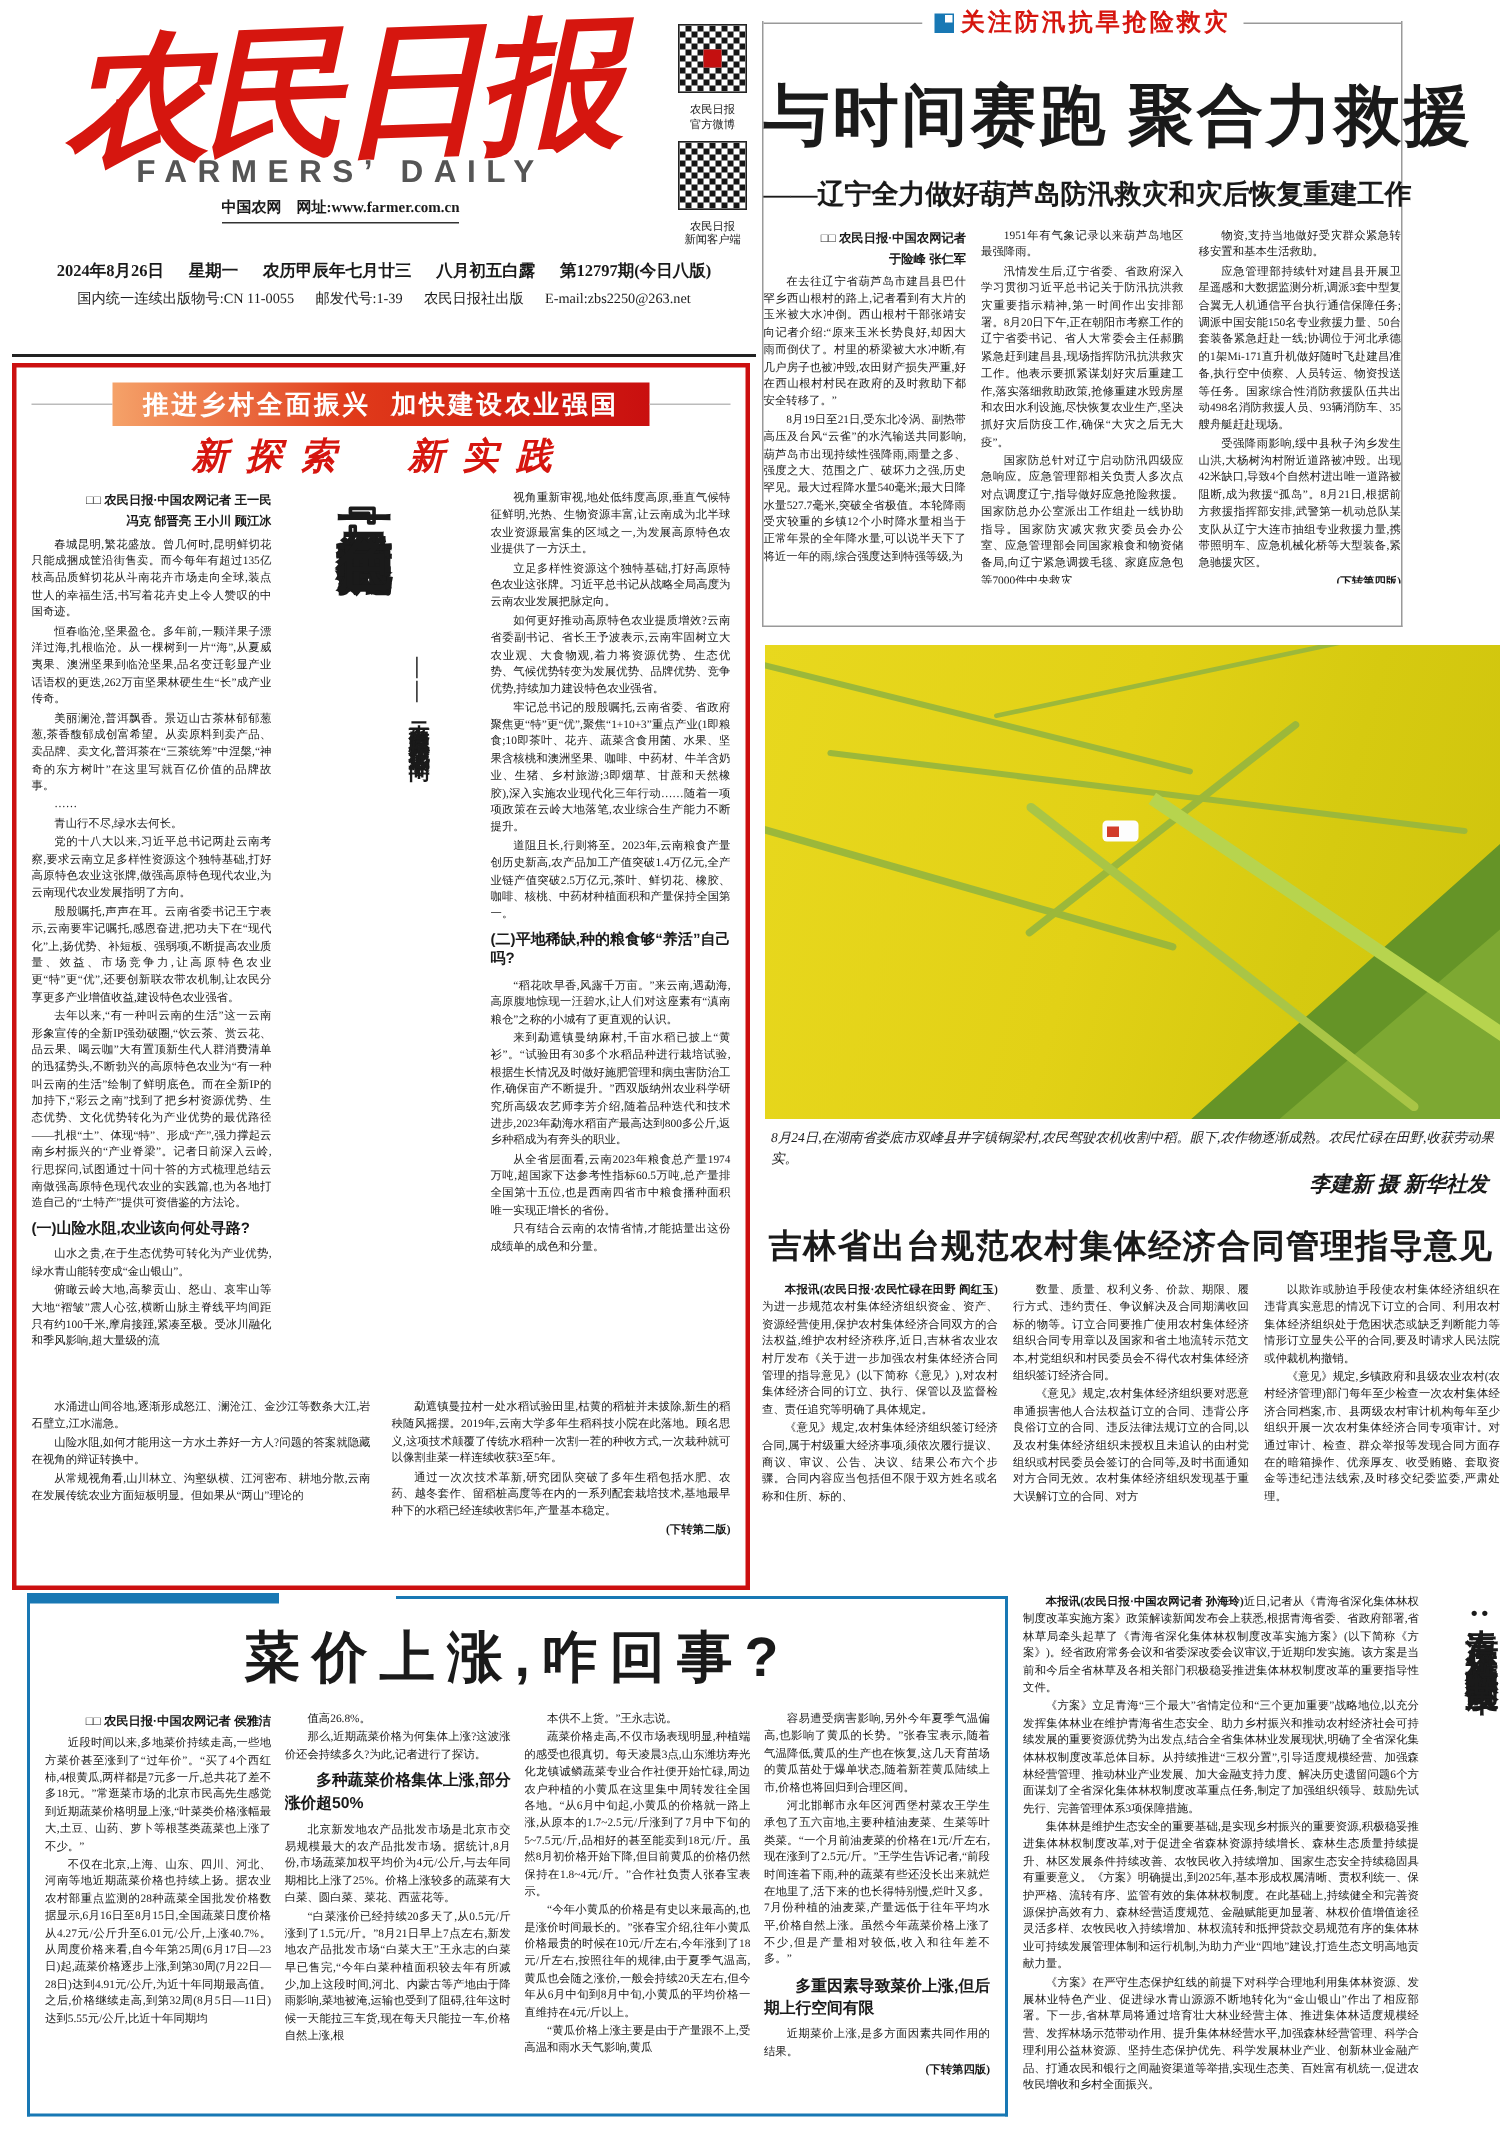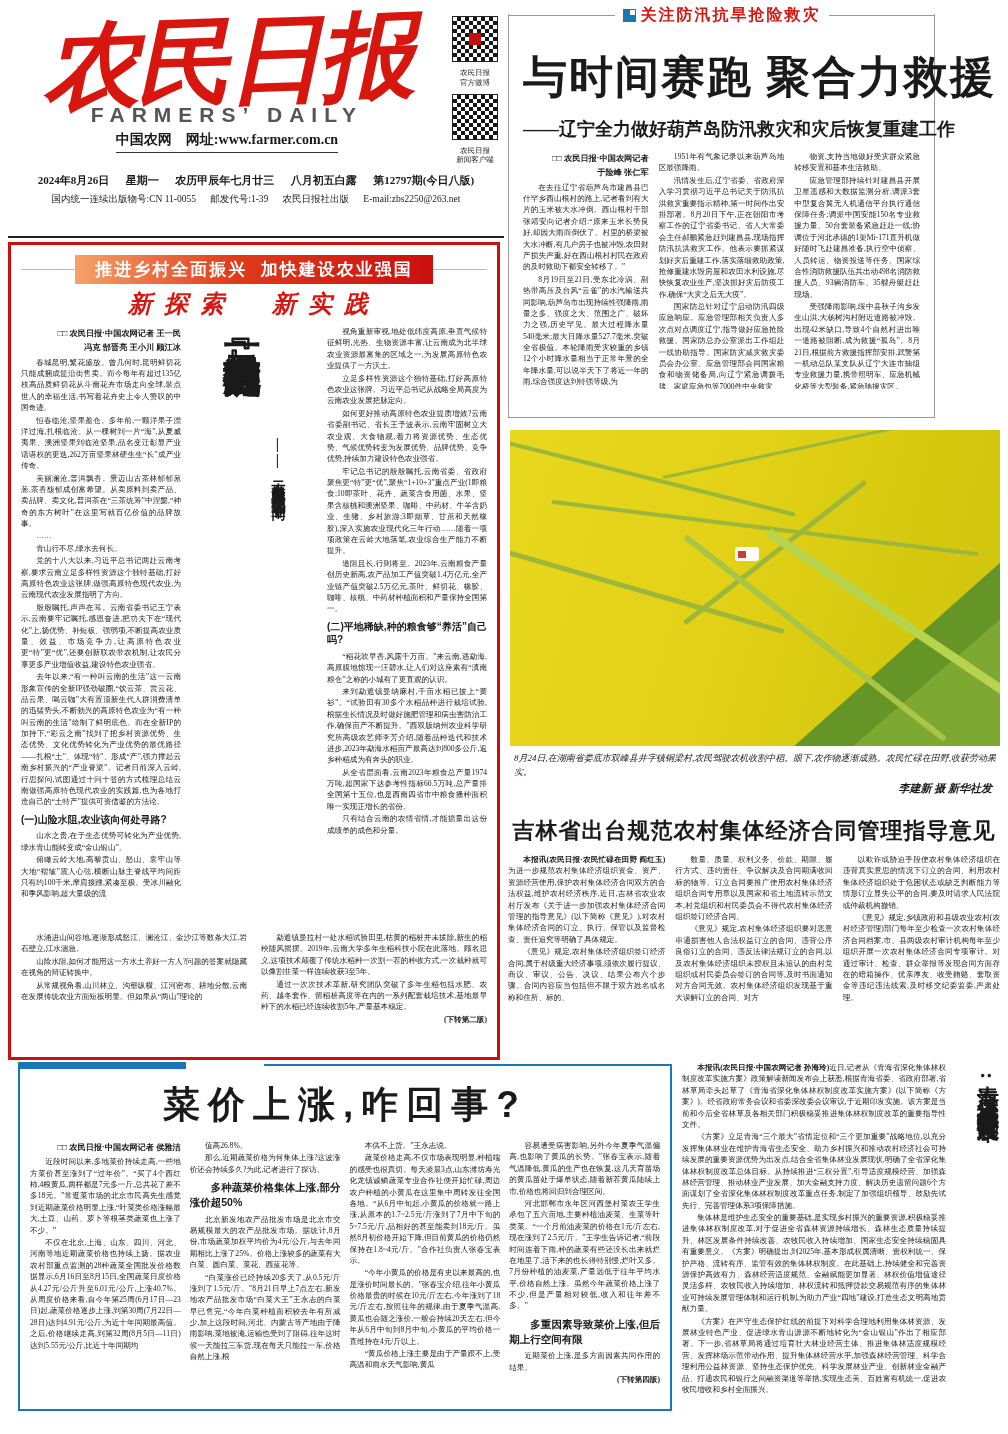--- a/index.html
+++ b/index.html
@@ -14,31 +14,31 @@
   .it-lead b{font-weight:800;}
   .cols{display:flex;gap:10px;overflow:hidden;}
   .col{flex:1;overflow:hidden;}
   
   .masthead{position:absolute;left:8px;top:4px;width:496px;height:232px;border-bottom:2px solid #222;}
   .mh-top{display:flex;}
   .mh-titleblock{flex:1;text-align:center;}
   .mh-title{font-size:96px;line-height:1.2;font-weight:900;font-style:italic;color:#d6160f;
             letter-spacing:-4px;transform:rotate(-2deg);white-space:nowrap;}
   .mh-en{font-size:21px;font-weight:700;color:#555;letter-spacing:7px;font-family:"Liberation Sans",sans-serif;margin-top:-16px;}
-  .mh-site{font-size:14px;font-weight:700;margin-top:4px;padding-bottom:3px;border-bottom:1.5px solid #333;display:inline-block;white-space:pre;}
+  .mh-site{font-size:10px;font-weight:700;margin-top:4px;padding-bottom:3px;border-bottom:1.5px solid #333;display:inline-block;white-space:pre;}
   .qrcol{width:58px;padding-top:12px;display:flex;flex-direction:column;align-items:center;gap:6px;}
   .qr{width:44px;height:44px;border:1px solid #222;position:relative;
       background:repeating-conic-gradient(#161616 0% 25%,#fff 0% 50%) 0 0/8px 8px;}
   .qr.red::after{content:"";position:absolute;left:16px;top:16px;width:12px;height:12px;background:#c41010;}
   .qrlabel{font-size:7.5px;text-align:center;line-height:1.3;font-family:"Liberation Sans",sans-serif;}
   .mh-date{font-size:11px;font-weight:700;white-space:pre;text-align:center;margin-top:8px;}
   .mh-pub{font-size:9.5px;white-space:pre;text-align:center;margin-top:5px;padding-bottom:6px;}
   
   .flood{position:absolute;left:508px;top:14px;width:427px;height:404px;border:1px solid #999;border-top:none;
-         padding:20px 14px 8px;box-sizing:border-box;}
+         padding:20px 0 8px;box-sizing:border-box;}
   .flood-tag{position:absolute;top:-9px;left:0;right:0;display:flex;align-items:center;}
   .flood-tag .hline{flex:1;height:1px;background:#999;}
   .flood-tag .lbl{display:flex;align-items:center;gap:5px;padding:0 8px;background:#fff;}
   .flag{width:13px;height:13px;background:#1878b4;position:relative;}
   .flag::after{content:"";position:absolute;right:1px;top:1px;width:5px;height:5px;background:#fff;}
   .flood-tag .txt{color:#d6160f;font-size:16px;font-weight:800;font-family:"Liberation Sans",sans-serif;letter-spacing:2px;}
   .flood-hl{font-size:44px;font-weight:900;letter-spacing:2px;text-align:center;margin-top:14px;white-space:nowrap;}
   .flood-sub{font-size:18px;font-weight:600;text-align:center;margin-top:10px;margin-bottom:10px;white-space:nowrap;}
   .flood-cols{height:238px;}
   
@@ -71,21 +71,21 @@
   .fl5{top:205px;left:140px;width:330px;height:6px;transform:rotate(38deg);background:#a9c546;}
   .fl6{top:20px;left:150px;width:250px;height:3px;transform:rotate(-12deg);}
   .darkfield{position:absolute;inset:0;background:#659427;
              clip-path:polygon(58% 100%,100% 42%,100% 100%,40% 100%);}
   .darkfield2{position:absolute;inset:0;background:#7da832;
              clip-path:polygon(70% 100%,100% 60%,100% 100%);}
   .road{position:absolute;top:190px;left:230px;width:330px;height:9px;background:#b7d44e;transform:rotate(34deg);}
   .harvester{position:absolute;left:46%;top:37%;width:24px;height:14px;background:#fdfdfd;border-radius:3px;}
   .harvester::after{content:"";position:absolute;left:3px;top:4px;width:8px;height:7px;background:#d23c2a;}
   .caption{font-size:9px;font-style:italic;line-height:1.5;padding:6px 4px 0;text-align:justify;}
-  .credit{font-size:11px;font-weight:700;font-style:italic;text-align:right;padding:2px 8px 0;}
+  .credit{font-size:14px;font-weight:700;font-style:italic;text-align:right;padding:2px 8px 0;}
   
   .jilin{position:absolute;left:508px;top:816px;width:492px;height:246px;}
   .jilin-hl{font-size:22px;font-weight:900;letter-spacing:1px;text-align:center;white-space:nowrap;margin-bottom:8px;}
   .jilin-cols{height:196px;}
   
   .veg{position:absolute;left:18px;top:1066px;width:654px;height:345px;border:2px solid #1878b4;border-top:none;
        box-sizing:border-box;padding:8px 10px 6px;}
   .veg-top{position:absolute;top:-4px;left:-2px;right:-2px;display:flex;align-items:flex-start;}
   .veg-top .thick{width:168px;height:7px;background:#1878b4;}
   .veg-top .gapw{width:78px;}

